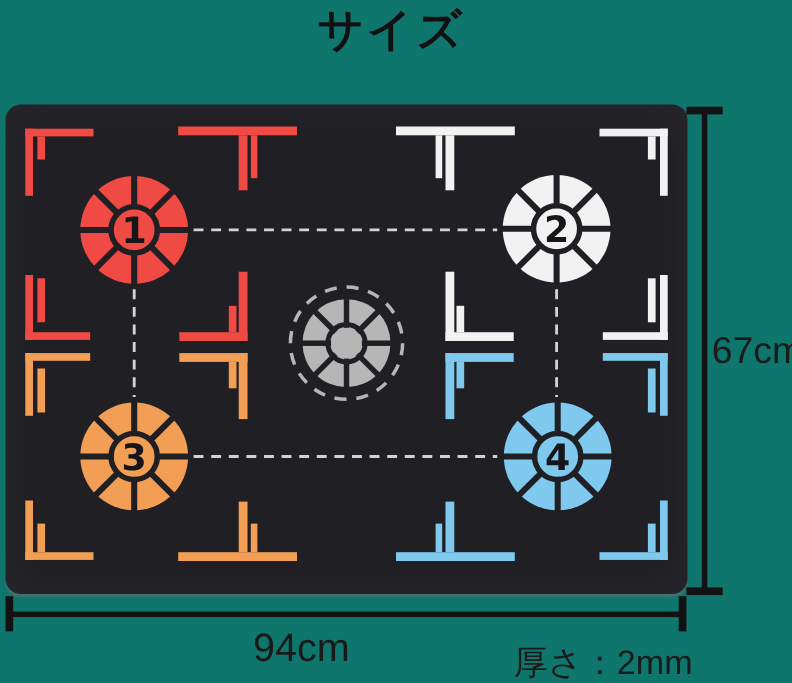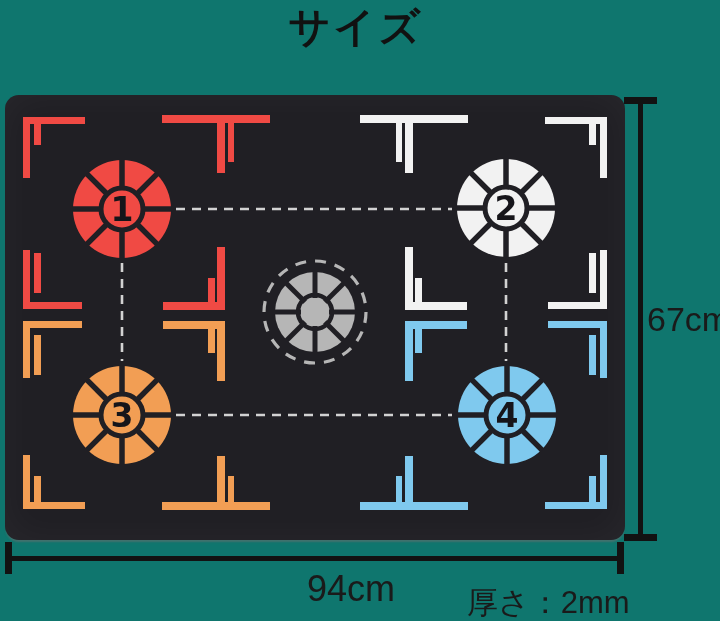--- a/index.html
+++ b/index.html
@@ -6,21 +6,21 @@
   body{background:#ffffff;font-family:"Liberation Sans","DejaVu Sans",sans-serif;}
   #stage{position:relative;width:720px;height:621px;background:#0f766e;overflow:hidden;}
   .page-title{position:absolute;top:0px;left:0px;width:712px;text-align:center;
     font-size:41px;font-weight:bold;color:#111;letter-spacing:3px;}
   .mat{position:absolute;left:5px;top:95px;width:620px;height:445px;background:#201f24;
     border-radius:14px;box-shadow:0 3px 2px -1px rgba(110,110,110,.55), inset 0 0 40px rgba(255,255,255,.04);}
   .mat svg{display:block;width:620px;height:445px;}
   .dim{position:absolute;background:#121212;}
   .dim-label{position:absolute;color:#1a1a1a;}
   #height-label{left:647px;top:300px;font-size:34px;}
-  #width-label{left:230px;top:568px;width:165px;text-align:right;font-size:36px;}
+  #width-label{left:230px;top:568px;width:165px;text-align:left;font-size:36px;}
   #thickness-label{left:467px;top:582px;font-size:31px;}
 </style>
 </head>
 <body>
 
 <div id="stage">
 
   <div class="page-title">サイズ</div>
 
   <div class="mat">

